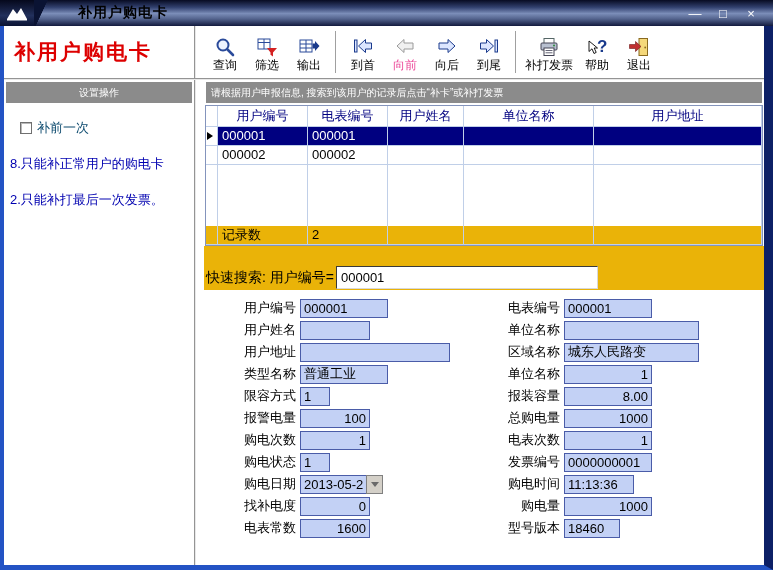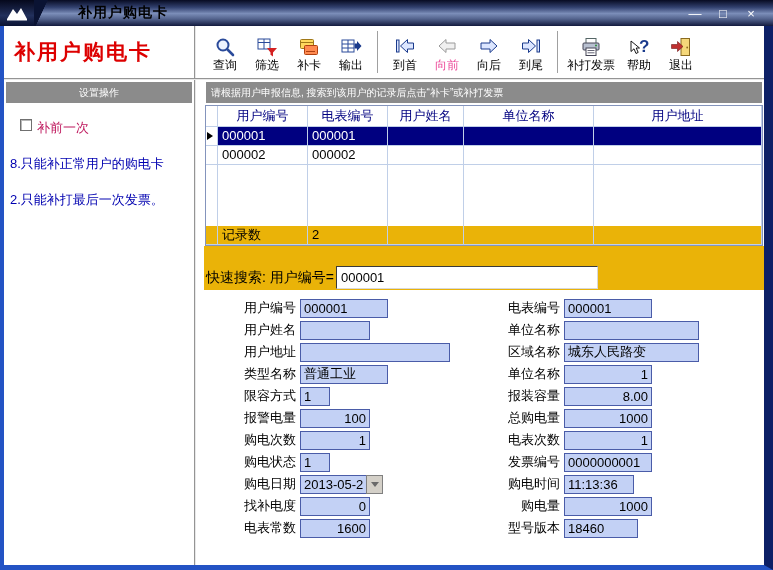--- a/index.html
+++ b/index.html
@@ -36,21 +36,21 @@
   .tbtn .ticon { height:24px; display:flex; align-items:flex-end; justify-content:center; }
   .tbtn .tlabel { line-height:14px; white-space:nowrap; }
   .tbtn.disabled .tlabel { color:#ec4899; }
   .tsep { width:2px; height:42px; margin:0 5px; border-left:1px solid #a0a0a0; border-right:1px solid #ffffff; }
 
   
   .content { flex:1; min-height:0; display:flex; }
   .sidebar { width:192px; flex:0 0 192px; border-right:2px groove #e8e8e8; display:flex; flex-direction:column; }
   .panelbar { height:21px; background:#8b8b8b; color:#fff; font-size:10px; line-height:21px; margin:2px; }
   .sidebar .panelbar { text-align:center; }
-  .chk-row { display:flex; gap:5px; margin:14px 0 0 16px; color:#be185d; }
+  .chk-row { display:flex; align-items:center; gap:5px; margin:14px 0 0 16px; color:#0c4a6e; }
   .chk-box { width:12px; height:12px; background:#fff; border:1px solid #707070;
     box-shadow:inset 1px 1px 0 #b8b8b8; }
   .note { color:#0000b0; margin:18px 6px 0 6px; line-height:1.35; }
 
   .main { flex:1; min-width:0; display:flex; flex-direction:column;margin-left:8px; }
   .instruction { padding-left:5px; }
 
   
   .grid { height:141px; flex:0 0 141px; margin:0 1px; border:1px solid #8494bc;
     display:flex; flex-direction:column; background:#fff; overflow:hidden; }
@@ -77,21 +77,21 @@
   .form { flex:1; background:#fff; padding-top:7px; overflow:hidden; }
   .frow { display:flex; height:22px; align-items:center; }
   .fleft { width:280px; flex:0 0 280px; display:flex; align-items:center; }
   .fright { flex:1; display:flex; align-items:center; }
   .flabel { text-align:right; white-space:nowrap; }
   .fleft .flabel { width:92px; }
   .fright .flabel { width:76px; }
   .field { height:19px; margin-left:4px; background:#c3d1f5; border:1px solid #4a5ca8;
     font-size:13px; padding:0 3px; color:#000; font-family:"Liberation Sans","DejaVu Sans",sans-serif; }
   .field.num { text-align:right; }
-  .w28{width:30px}.w60{width:74px}.w66{width:66px}.w70{width:70px}.w80{width:80px}
+  .w28{width:30px}.w60{width:56px}.w66{width:66px}.w70{width:70px}.w80{width:80px}
   .w88{width:88px}.w135{width:135px}.w150{width:150px}
   .datewrap { display:flex; align-items:center; }
   .datewrap .field { margin-right:0; border-right:none; }
   .ddbtn { width:17px; height:19px; background:#d4d0c8; border:1px solid #808080;
     display:flex; align-items:center; justify-content:center; }
   .ddarr { width:0; height:0; border-left:4px solid transparent; border-right:4px solid transparent; border-top:5px solid #6a6a6a; }
 </style>
 </head>
 <body>
 
@@ -135,31 +135,20 @@
             <svg width="22" height="22" viewBox="0 0 22 22">
                 <rect x="2" y="3" width="12" height="10" fill="#fff" stroke="#2a4a9a"></rect>
                 <line x1="2" y1="6.5" x2="14" y2="6.5" stroke="#2a4a9a"></line>
                 <line x1="8" y1="3" x2="8" y2="13" stroke="#2a4a9a"></line>
                 <path d="M11 12 h10 l-4 4.5 v4 l-2.5 -1.8 v-2.2 Z" fill="#d42020"></path>
               </svg>
           </span>
           <span class="tlabel">筛选</span>
         </div>
 
-        <div class="tbtn">
-          <span class="ticon">
-            <svg width="22" height="22" viewBox="0 0 22 22">
-                <rect x="2.5" y="3.5" width="13" height="9" rx="1" fill="#ffd95e" stroke="#a07818"></rect>
-                <line x1="2.5" y1="6.5" x2="15.5" y2="6.5" stroke="#a07818"></line>
-                <rect x="6.5" y="9.5" width="13" height="9" rx="1" fill="#ff8a50" stroke="#b04010"></rect>
-                <line x1="8" y1="15.5" x2="17" y2="15.5" stroke="#b04010"></line>
-              </svg>
-          </span>
-          <span class="tlabel">补卡</span>
-        </div>
 
         <div class="tbtn">
           <span class="ticon">
             <svg width="22" height="22" viewBox="0 0 22 22">
                 <rect x="2" y="4" width="12" height="12" fill="#fff" stroke="#2a4a9a"></rect>
                 <line x1="2" y1="8" x2="14" y2="8" stroke="#2a4a9a"></line>
                 <line x1="2" y1="12" x2="14" y2="12" stroke="#2a4a9a"></line>
                 <line x1="8" y1="4" x2="8" y2="16" stroke="#2a4a9a"></line>
                 <path d="M14.5 7.5 h2.5 v-2.5 l4.5 5 l-4.5 5 v-2.5 h-2.5 Z" fill="#1a3a8c"></path>
               </svg>

